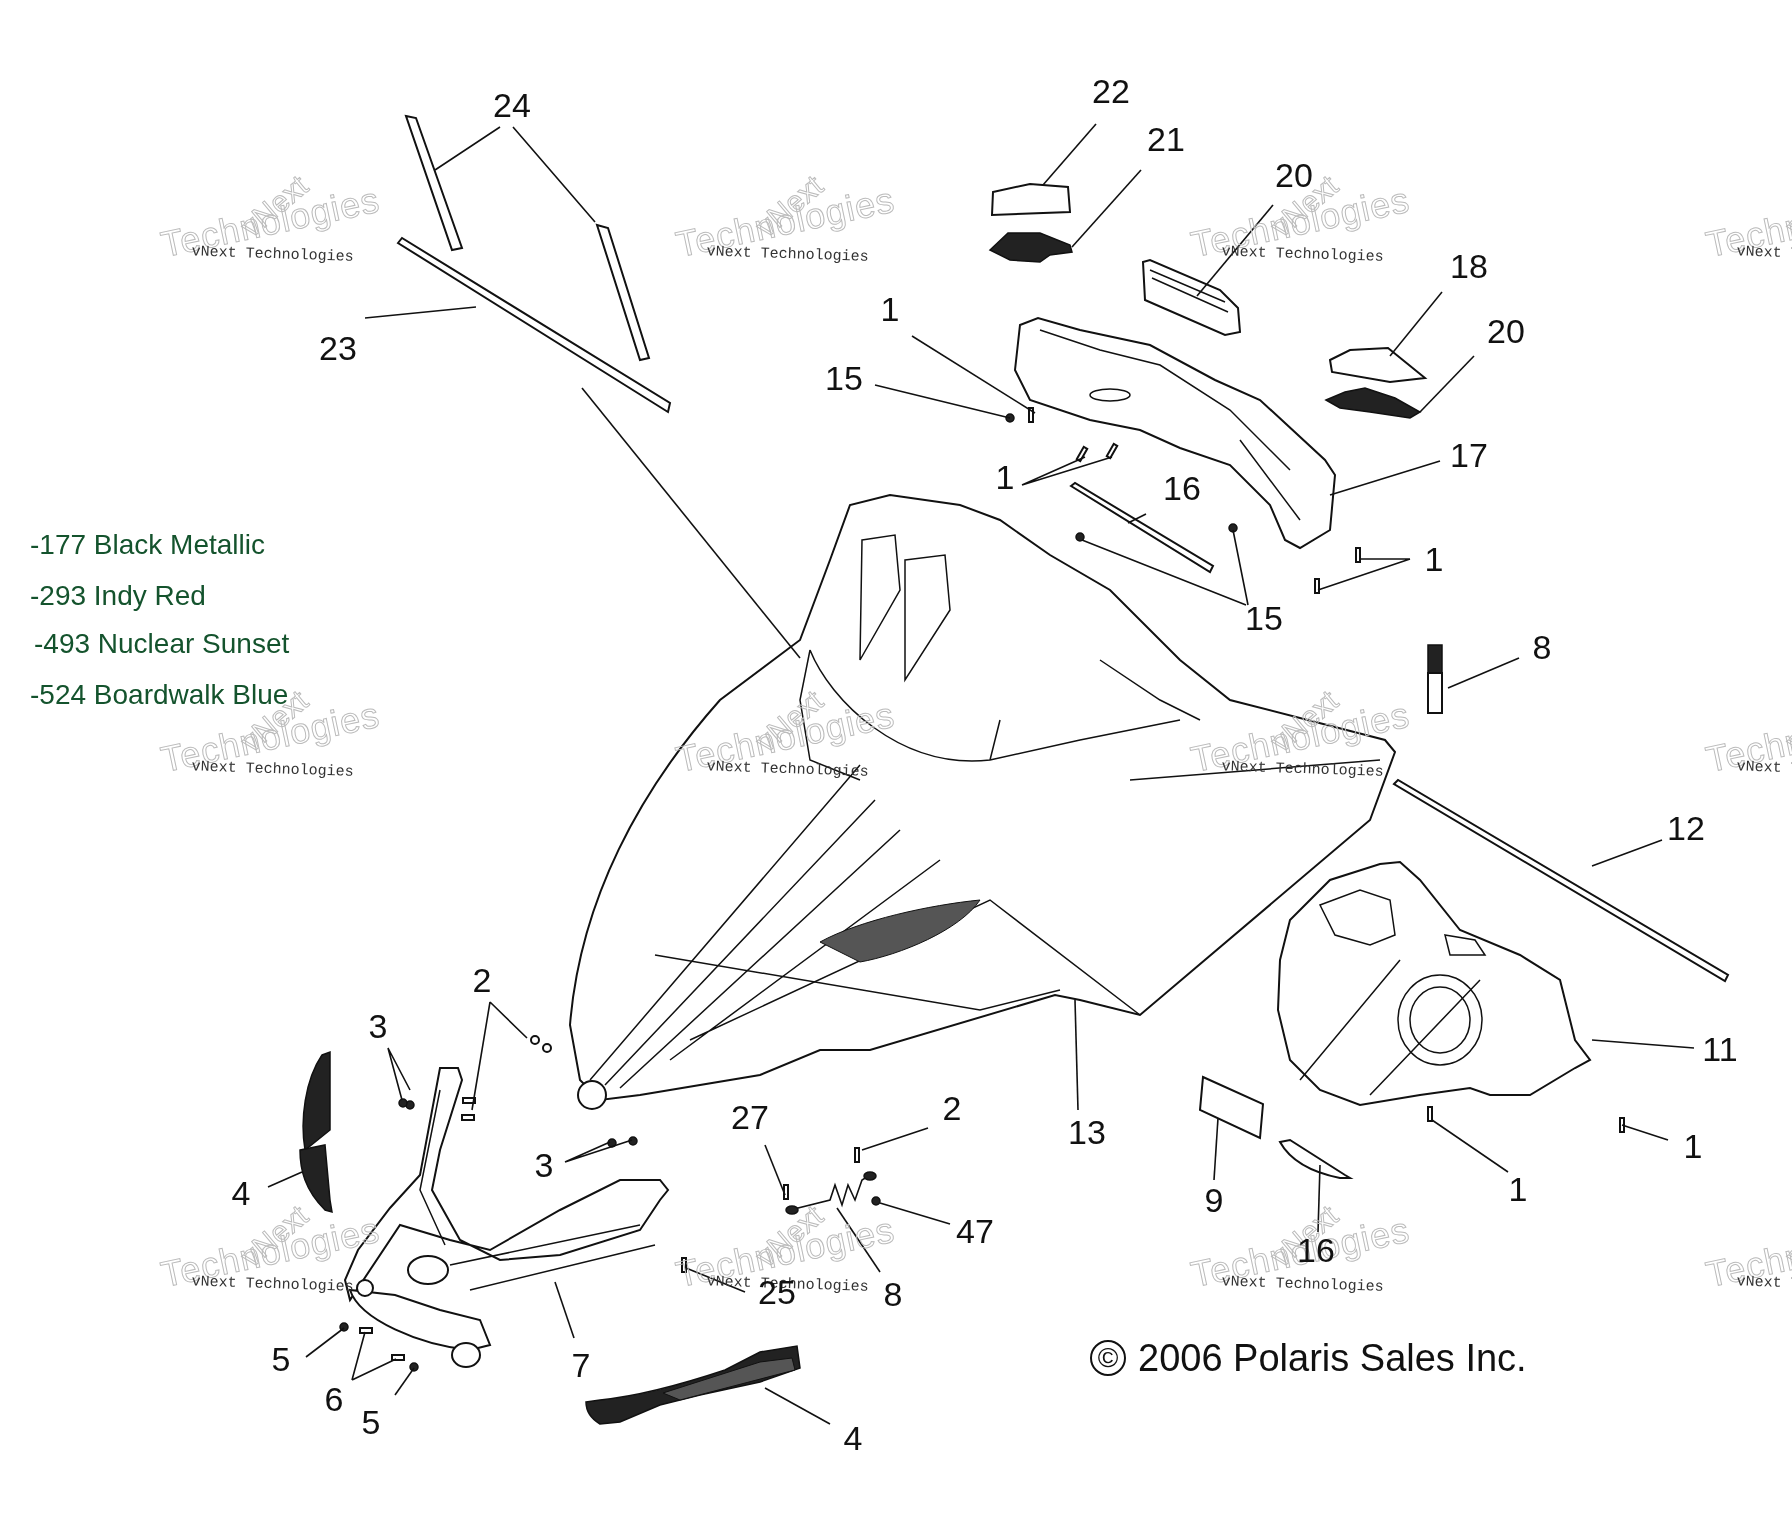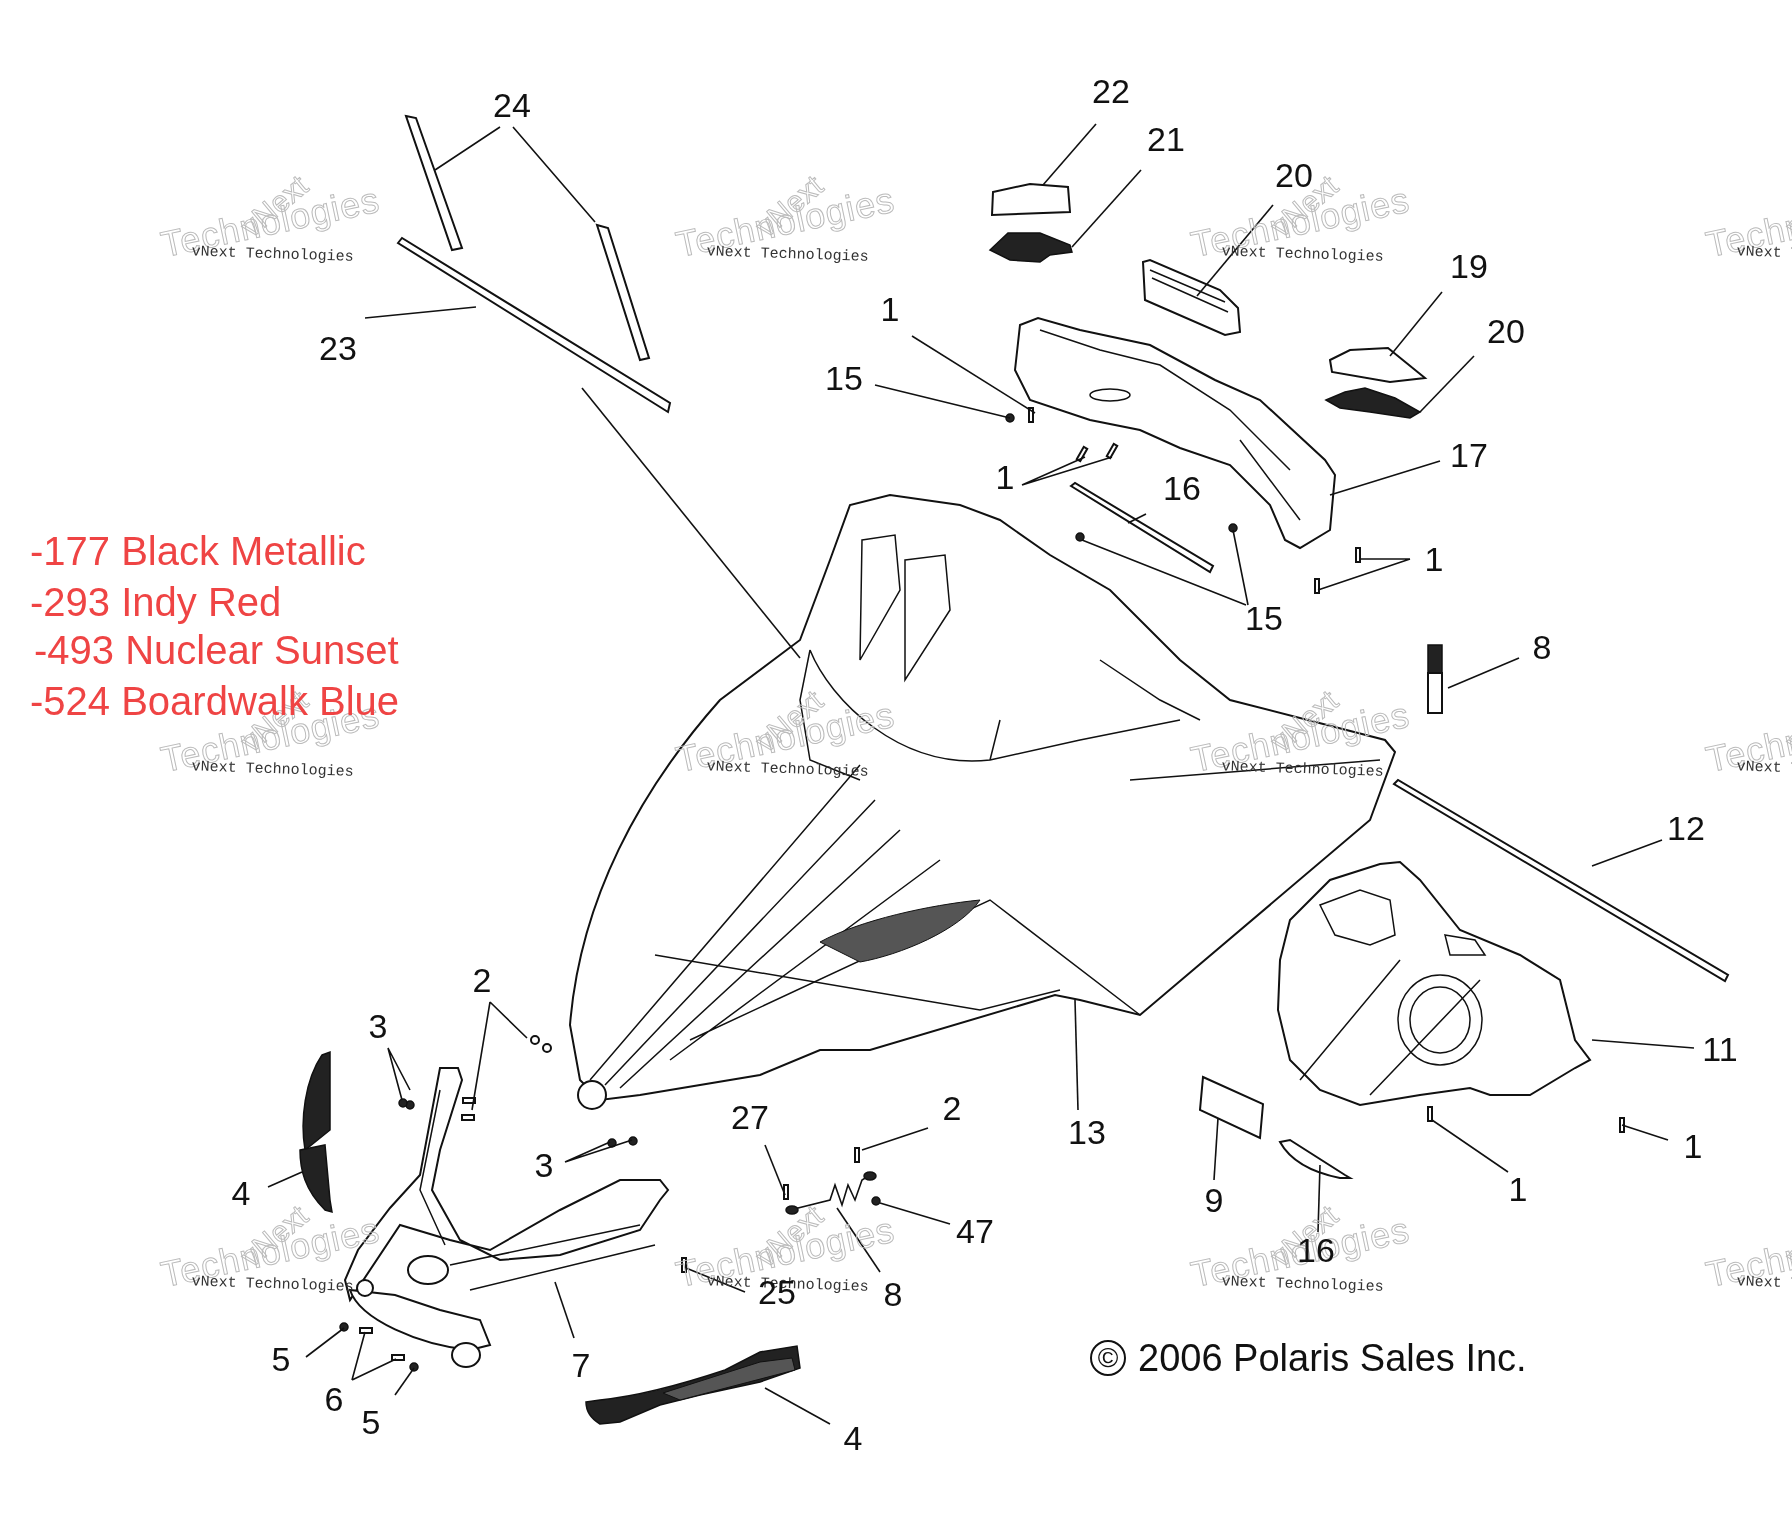--- a/index.html
+++ b/index.html
@@ -1,19 +1,19 @@
 <!DOCTYPE html>
 <html><head>
 <meta charset="utf-8">
 <style>
   html, body { margin:0; padding:0; background:#ffffff; }
   body { width:1792px; height:1536px; position:relative; overflow:hidden; font-family:"Liberation Sans", sans-serif; color:#000; }
   #diagram { position:absolute; left:0; top:0; width:1792px; height:1536px; }
   .callout { position:absolute; font-size:34px; line-height:1; color:#111; transform:translate(-50%,-50%); white-space:nowrap; }
-  .legend-line { position:absolute; left:30px; font-size:40px; line-height:1; color:#ef4444; white-space:nowrap; }
+  .legend-line { position:absolute; left:30px; font-size:28px; line-height:1; color:#14532d; white-space:nowrap; }
   .copyright { position:absolute; left:1090px; top:1337px; font-size:38px; color:#111; white-space:nowrap; }
   .copyright .c-icon { display:inline-block; width:32px; height:32px; border:2px solid #111; border-radius:50%; text-align:center; line-height:32px; font-size:28px; margin-right:12px; vertical-align:4px; }
   .wm { position:absolute; transform:rotate(-12deg); transform-origin:left top; pointer-events:none; }
   .wm .wm-big { font-family:"Liberation Sans", sans-serif; font-size:36px; color:transparent; -webkit-text-stroke:1px #bbbbbb; letter-spacing:1px; display:block; line-height:1; }
   .wm .wm-small { position:absolute; left:30px; top:22px; font-family:"Liberation Mono", monospace; font-size:15px; color:#333; transform:rotate(14deg); transform-origin:left top; white-space:nowrap; }
   .wm .wm-top { position:absolute; left:80px; top:-14px; font-family:"Liberation Sans", sans-serif; font-size:30px; color:transparent; -webkit-text-stroke:1px #bbbbbb; transform:rotate(-28deg); }
   svg .part { fill:#fff; stroke:#111; stroke-width:2; }
   svg .part-thin { fill:none; stroke:#111; stroke-width:1.5; }
   svg .dark { fill:#222; stroke:#111; stroke-width:1.5; }
   svg .leader { stroke:#111; stroke-width:1.6; fill:none; }
@@ -258,21 +258,21 @@
 <div class="legend-line" style="top:531px;">-177 Black Metallic</div>
 <div class="legend-line" style="top:582px;">-293 Indy Red</div>
 <div class="legend-line" style="top:630px;left:34px;">-493 Nuclear Sunset</div>
 <div class="legend-line" style="top:681px;">-524 Boardwalk Blue</div>
 
 <div class="callout" style="left:512px;top:105px;">24</div>
 <div class="callout" style="left:338px;top:319px;margin-top:29px;">23</div>
 <div class="callout" style="left:1111px;top:91px;">22</div>
 <div class="callout" style="left:1166px;top:139px;">21</div>
 <div class="callout" style="left:1294px;top:175px;text-align:right;">20</div>
-<div class="callout" style="left:1469px;top:266px;">19</div>
+<div class="callout" style="left:1469px;top:266px;">18</div>
 <div class="callout" style="left:1506px;top:331px;">20</div>
 <div class="callout" style="left:890px;top:309px;">1</div>
 <div class="callout" style="left:844px;top:378px;">15</div>
 <div class="callout" style="left:1005px;top:477px;">1</div>
 <div class="callout" style="left:1182px;top:488px;">16</div>
 <div class="callout" style="left:1469px;top:455px;">17</div>
 <div class="callout" style="left:1434px;top:559px;">1</div>
 <div class="callout" style="left:1264px;top:618px;">15</div>
 <div class="callout" style="left:1542px;top:647px;">8</div>
 <div class="callout" style="left:1686px;top:828px;">12</div>

